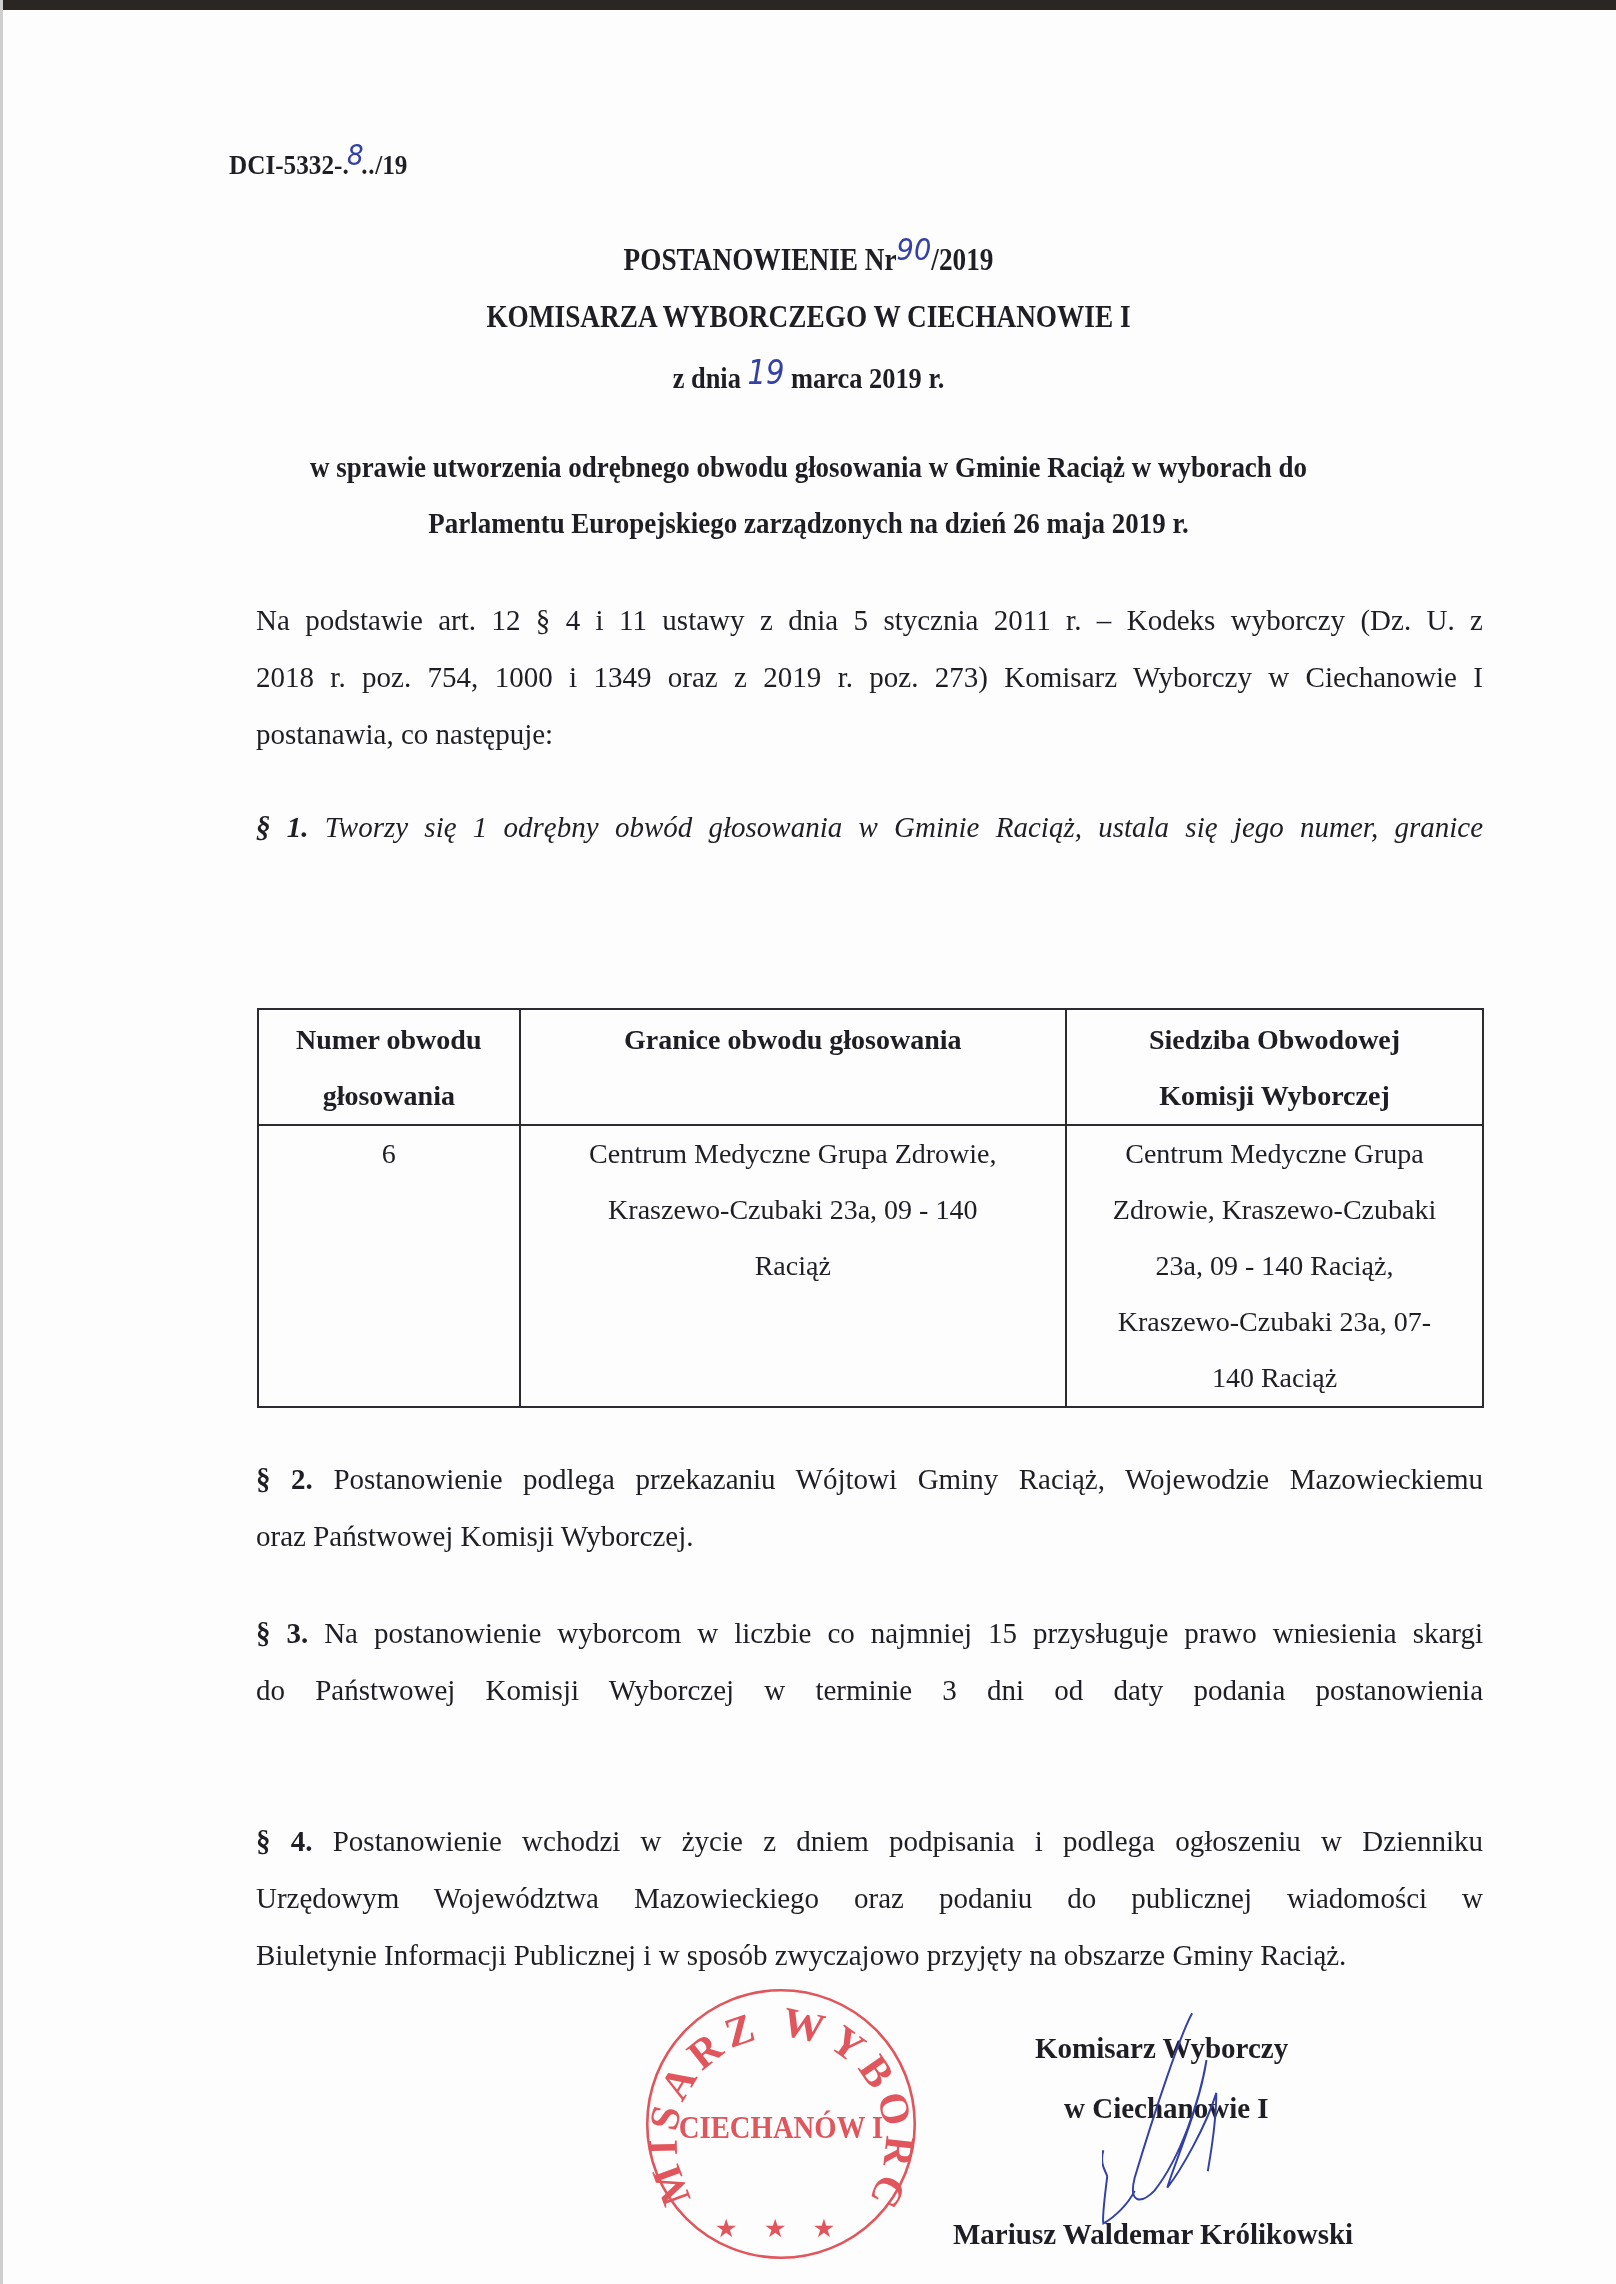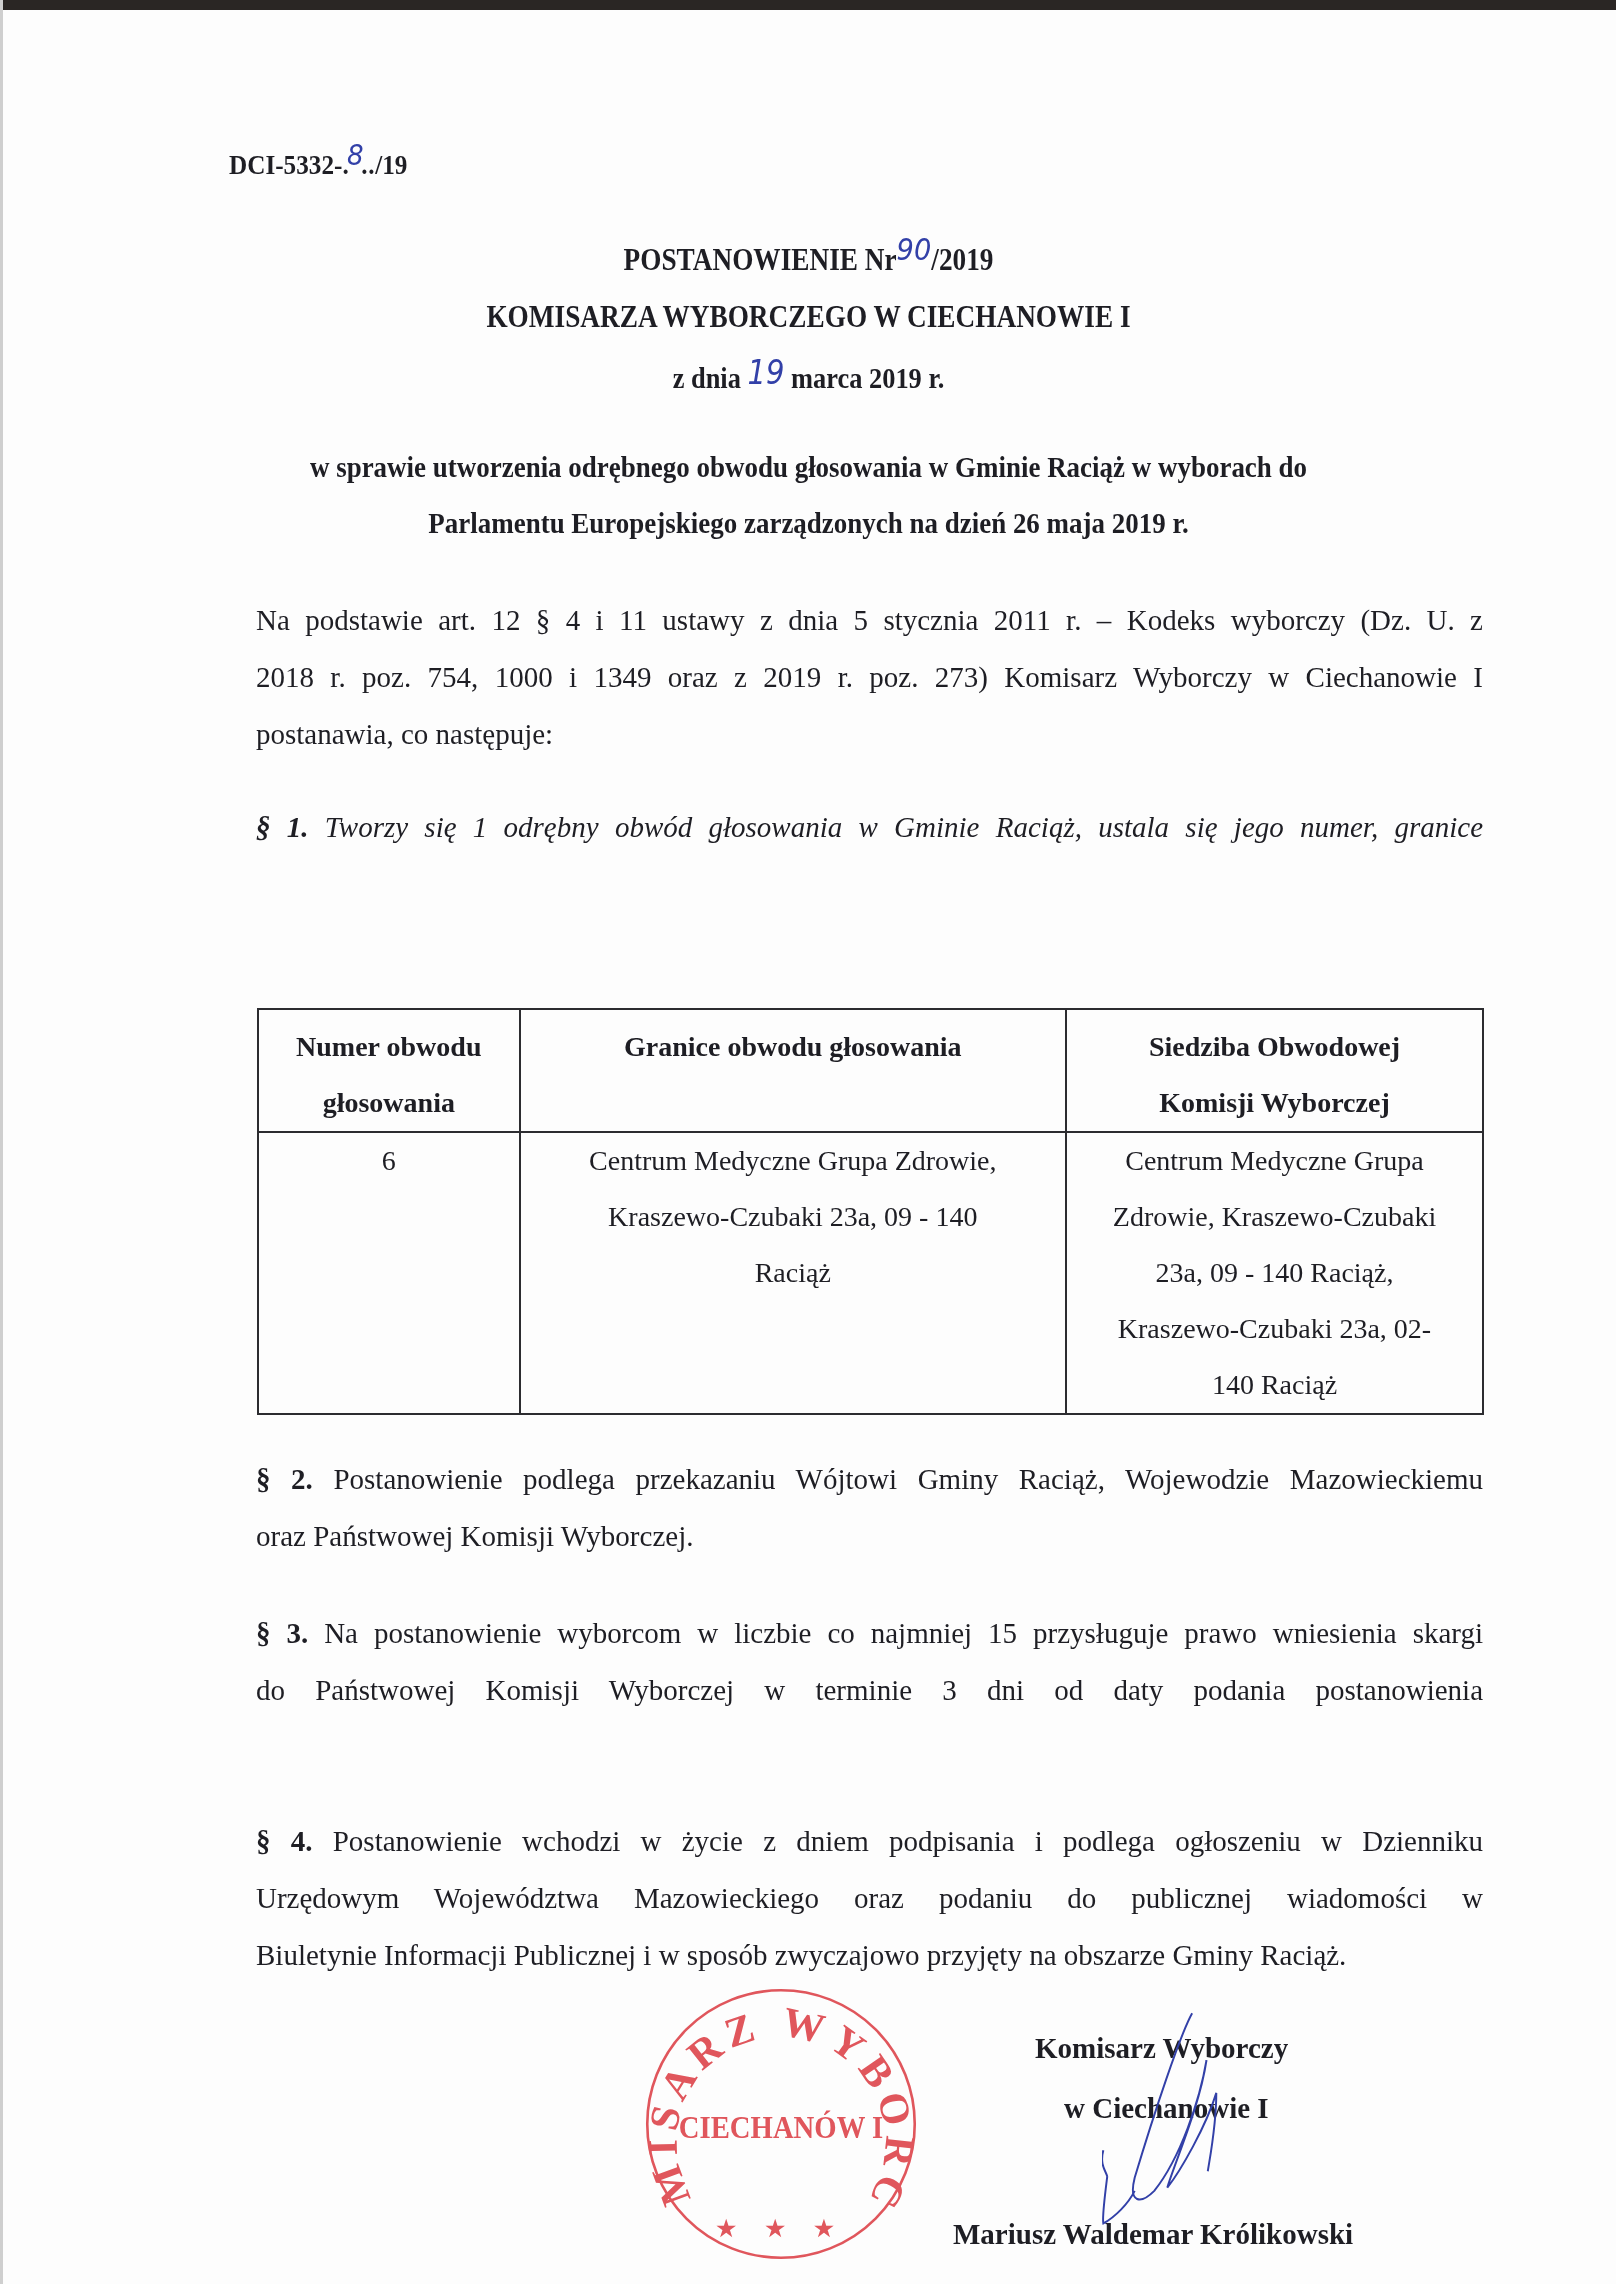--- a/index.html
+++ b/index.html
@@ -39,21 +39,21 @@
   .p-s4 { top: 1813px; }
 
   table.circuits {
     position: absolute; left: 257px; top: 1008px; width: 1227px;
     border-collapse: collapse; font-size: 28px;
   }
   table.circuits th, table.circuits td {
     border: 2px solid #2c2c30; vertical-align: top; text-align: center;
     line-height: 56px; padding: 0 9px;
   }
-  table.circuits th { font-weight: bold; height: 112px; padding-top: 9px; }
+  table.circuits th { font-weight: bold; height: 112px; padding-top: 2px; }
   table.circuits td { height: 280px; }
   .c1 { width: 242px; } .c2 { width: 528px; } .c3 { width: 398px; }
 
   .stamp { position: absolute; left: 644px; top: 1987px; width: 274px; height: 274px; }
   .stamp svg text { font-family: "Liberation Serif", serif; font-weight: bold; fill: #e0565c; }
 
   .sign { position: absolute; font-weight: bold; font-size: 29px; }
   .sign1 { left: 1035px; top: 2032px; }
   .sign2 { left: 1064px; top: 2092px; }
   .sign3 { left: 953px; top: 2218px; }
@@ -115,21 +115,21 @@
         </td>
       <td>
         <div>Centrum Medyczne Grupa Zdrowie,</div>
         <div>Kraszewo-Czubaki 23a, 09 - 140</div>
         <div>Raciąż</div>
       </td>
       <td>
         <div>Centrum Medyczne Grupa</div>
         <div>Zdrowie, Kraszewo-Czubaki</div>
         <div>23a, 09 - 140 Raciąż,</div>
-        <div>Kraszewo-Czubaki 23a, 02-</div>
+        <div>Kraszewo-Czubaki 23a, 07-</div>
         <div>140 Raciąż</div>
       </td>
     </tr>
   </tbody>
 </table>
 
 <div class="para p-s2">
   <span class="line"><span class="sect">§ 2.</span> <span>Postanowienie podlega przekazaniu Wójtowi Gminy Raciąż, Wojewodzie Mazowieckiemu</span></span>
   <span class="line last">oraz Państwowej Komisji Wyborczej.</span>
 </div>

